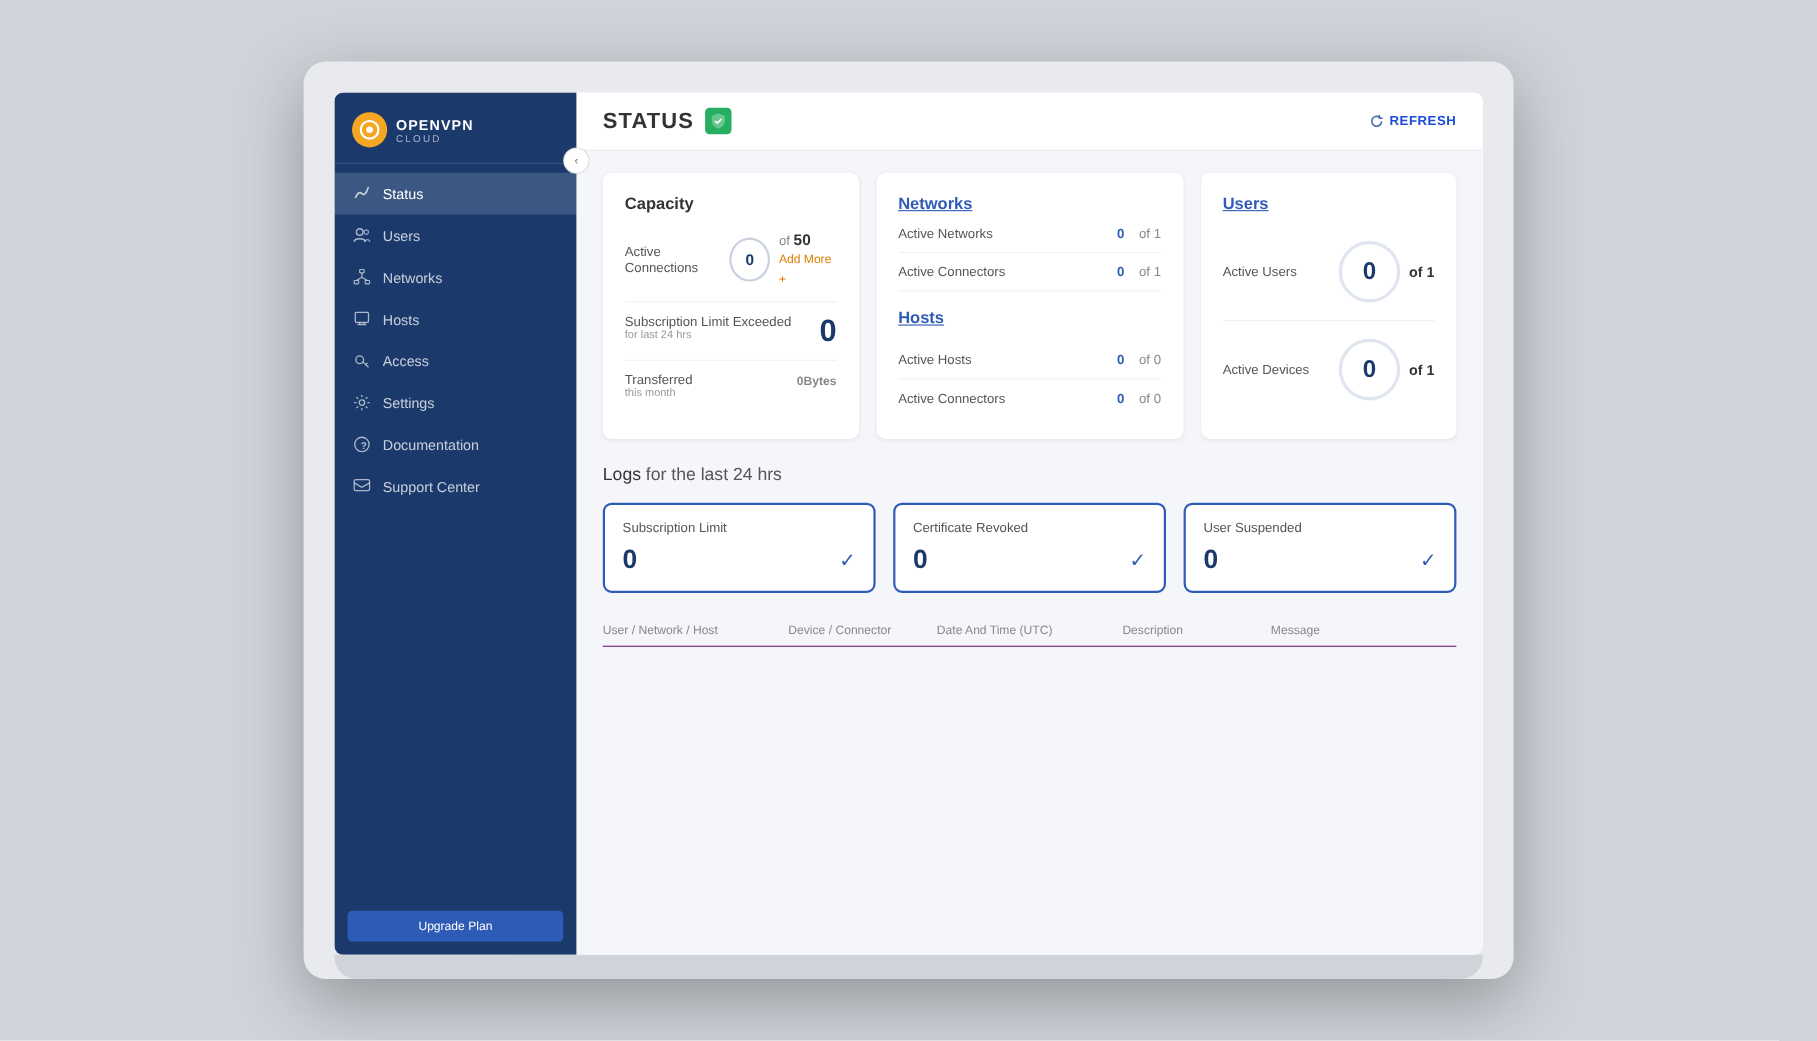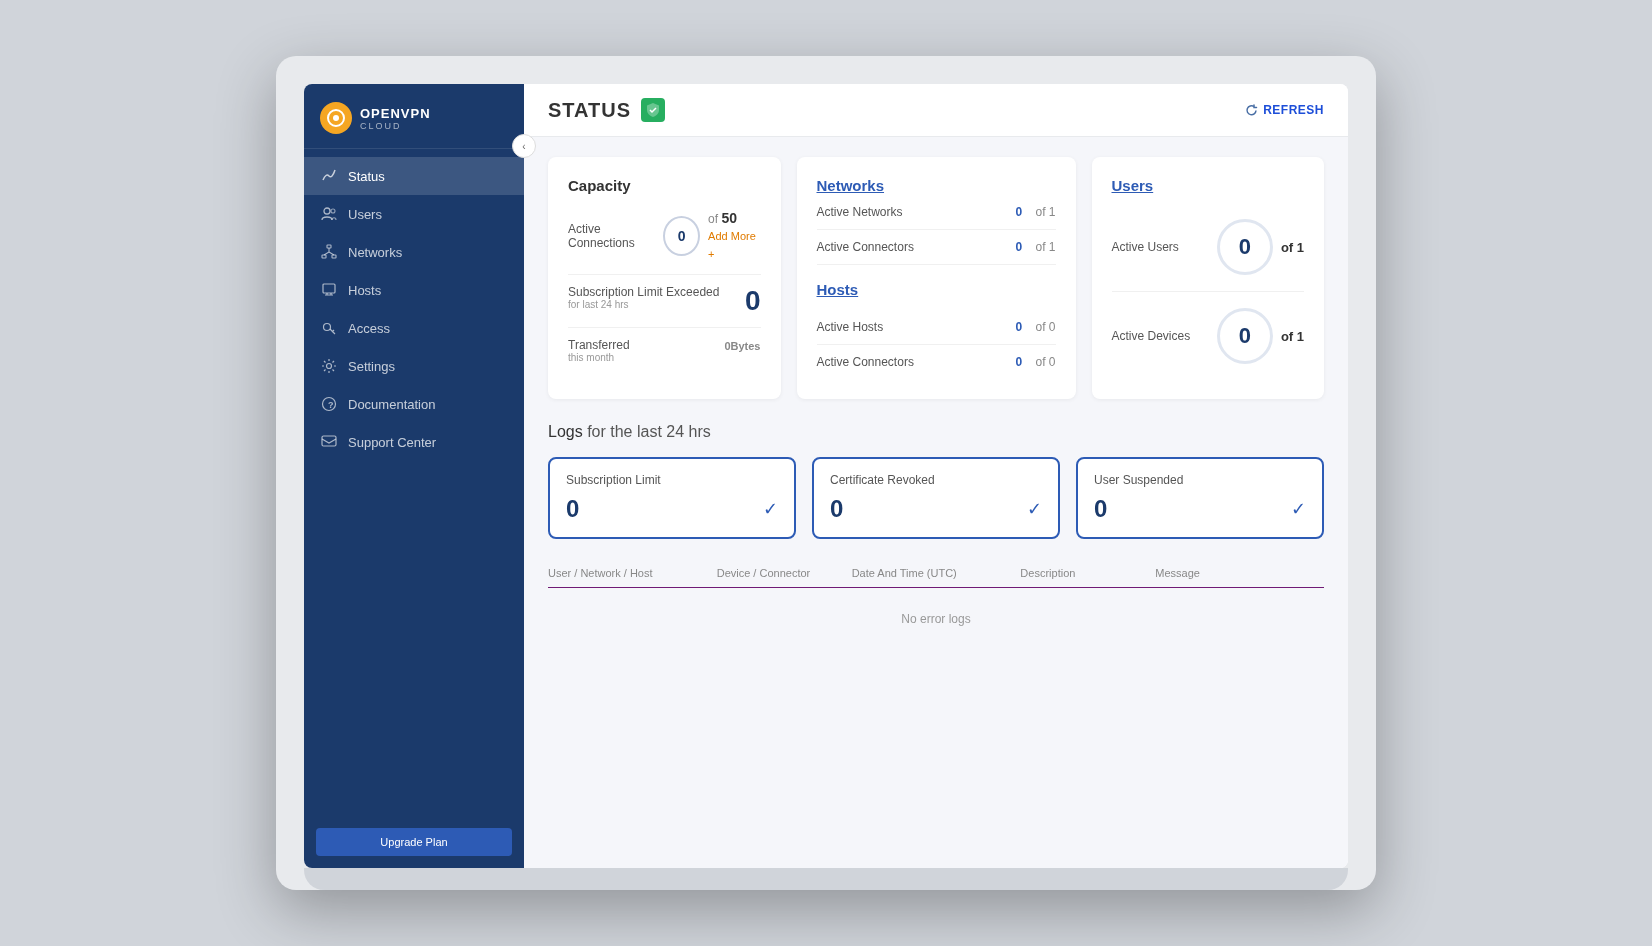--- a/index.html
+++ b/index.html
@@ -756,21 +756,20 @@
             </div>
 
             <div class="log-table-header">
               <span class="log-table-col">User / Network / Host</span>
               <span class="log-table-col">Device / Connector</span>
               <span class="log-table-col">Date And Time (UTC)</span>
               <span class="log-table-col">Description</span>
               <span class="log-table-col">Message</span>
             </div>
 
-            <div class="no-logs-text">No error logs</div>
           </div>
 
         </div>
       </div>
     </div>
   </div>
   <div class="laptop-base"></div>
 </div>
 
 </body></html>

